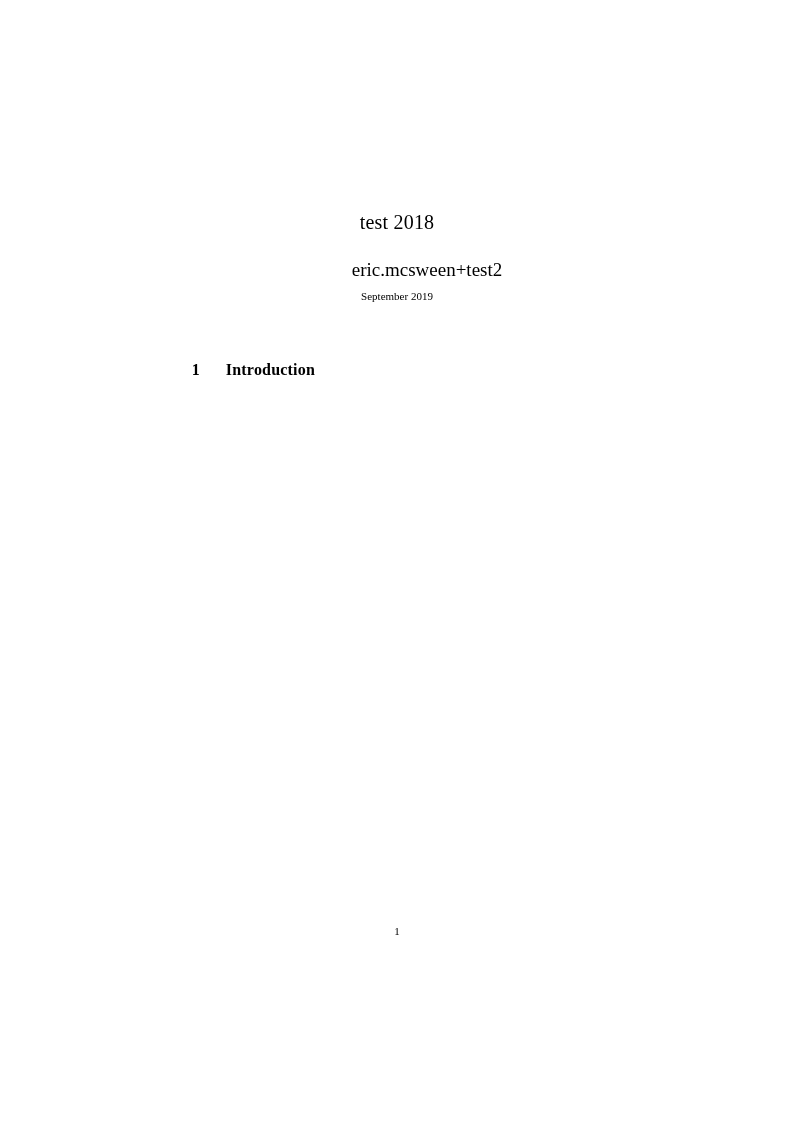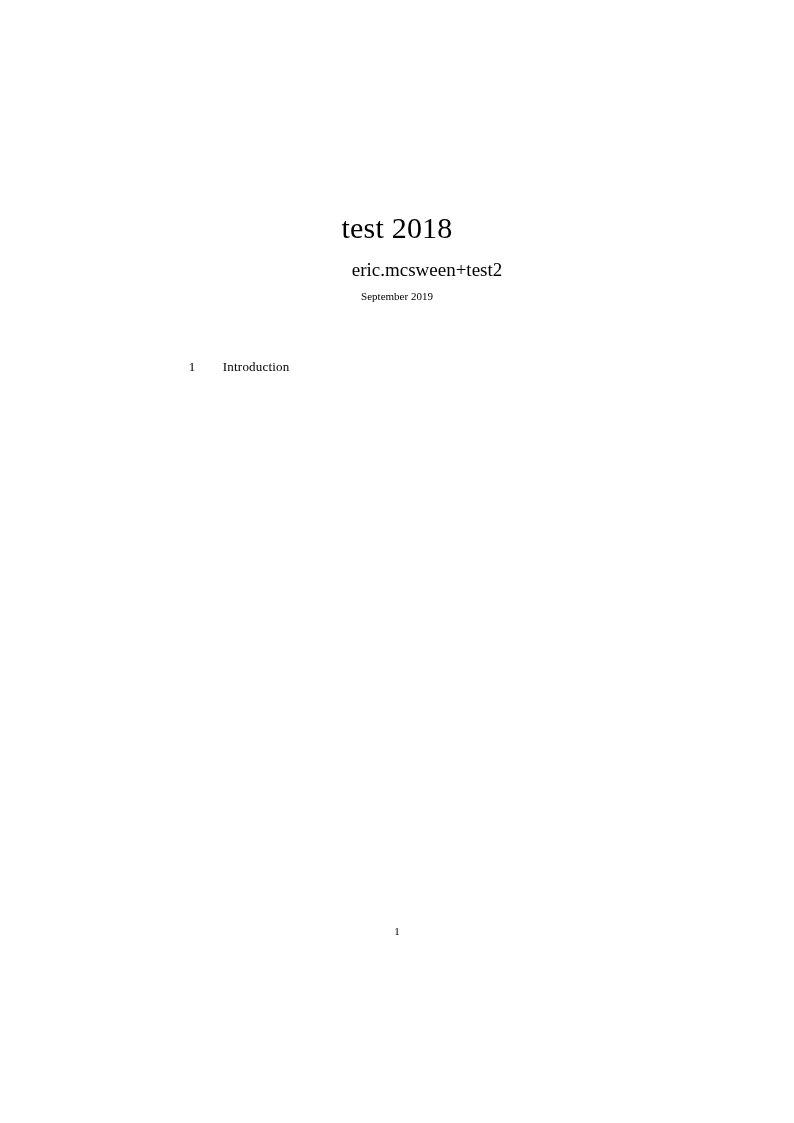--- a/index.html
+++ b/index.html
@@ -19,21 +19,21 @@
     position: absolute;
     inset: 0;
     background: #ffffff;
   }
   .doc-title {
     position: absolute;
     top: 210px;
     left: 0;
     width: 100%;
     text-align: center;
-    font-size: 30px;
+    font-size: 20px;
     line-height: 1.2;
     letter-spacing: 0.2px;
   }
   .doc-author {
     position: absolute;
     top: 259px;
     left: 0;
     width: 100%;
     text-align: center;
     font-size: 19px;
@@ -46,22 +46,22 @@
     left: 0;
     width: 100%;
     text-align: center;
     font-size: 11px;
     line-height: 1.2;
   }
   .section-heading {
     position: absolute;
     top: 343px;
     left: 175px;
-    font-size: 13px;
-    font-weight: normal;
+    font-size: 16px;
+    font-weight: bold;
     letter-spacing: 0.2px;
     white-space: pre;
   }
   .section-number {
     display: inline-block;
     width: 34px;
   }
   .page-number {
     position: absolute;
     top: 925px;

